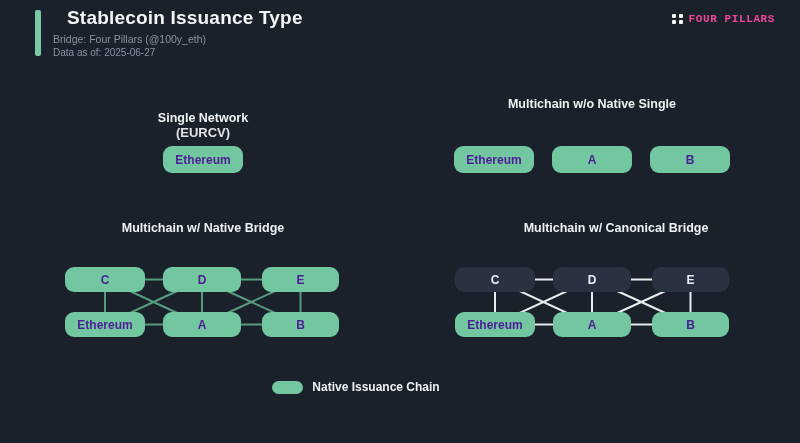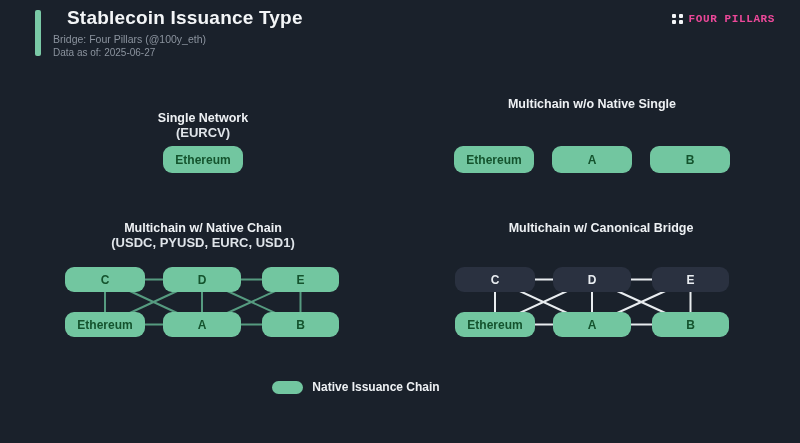--- a/index.html
+++ b/index.html
@@ -47,21 +47,21 @@
   
   .section-head { position: absolute; text-align: center; }
   .section-title { font-size: 12.5px; font-weight: bold; color: #eef1f4; line-height: 15px; }
   .section-sub   { font-size: 13px; font-weight: 600; color: #dfe4e9; line-height: 13px; }
 
   
   .pill {
     display: flex; align-items: center; justify-content: center;
     border-radius: 9px;
     font-size: 12px; font-weight: bold;
-    background: #72c6a0; color: #14532d;
+    background: #72c6a0; color: #4c1d95;
   }
   .pill.dark { background: #2a3140; color: #e9edf1; }
 
   .pill-row { position: absolute; display: flex; }
   .row-single { left: 103px; top: 146px; width: 200px; justify-content: center; }
   .row-trio { left: 442px; top: 146px; width: 300px; justify-content: center; gap: 18px; }
   .row-single .pill, .row-trio .pill { width: 80px; height: 27px; }
 
   
   .diagram { position: absolute; width: 296px; height: 86px; }
@@ -113,22 +113,21 @@
 <div class="section-head" style="left:442px; top:97px; width:300px;">
   <div class="section-title">Multichain w/o Native Single</div>
 </div>
 <div class="pill-row row-trio">
   <div class="pill">Ethereum</div>
   <div class="pill">A</div>
   <div class="pill">B</div>
 </div>
 
 <div class="section-head" style="left:55px; top:221px; width:296px;">
-  <div class="section-title">Multichain w/ Native Chain</div>
-  <div class="section-sub">(USDC, PYUSD, EURC, USD1)</div>
+  <div class="section-title">Multichain w/ Native Bridge</div>
 </div>
 <div class="diagram" style="left:55px; top:258px;">
   <svg width="296" height="86" viewBox="0 0 296 86">
     <g stroke="#569b80" stroke-width="2">
       <line x1="50" y1="21.5" x2="147" y2="21.5"></line>
       <line x1="147" y1="21.5" x2="245.5" y2="21.5"></line>
       <line x1="50" y1="66.5" x2="147" y2="66.5"></line>
       <line x1="147" y1="66.5" x2="245.5" y2="66.5"></line>
       <line x1="50" y1="21.5" x2="50" y2="66.5"></line>
       <line x1="147" y1="21.5" x2="147" y2="66.5"></line>
@@ -140,21 +139,21 @@
     </g>
   </svg>
   <div class="pill n-c">C</div>
   <div class="pill n-d">D</div>
   <div class="pill n-e">E</div>
   <div class="pill n-eth">Ethereum</div>
   <div class="pill n-a">A</div>
   <div class="pill n-b">B</div>
 </div>
 
-<div class="section-head" style="left:453px; top:221px; width:296px;">
+<div class="section-head" style="left:468px; top:221px; width:296px;">
   <div class="section-title">Multichain w/ Canonical Bridge</div>
 </div>
 <div class="diagram" style="left:445px; top:258px;">
   <svg width="296" height="86" viewBox="0 0 296 86">
     <g stroke="#e8ecef" stroke-width="2">
       <line x1="50" y1="21.5" x2="147" y2="21.5"></line>
       <line x1="147" y1="21.5" x2="245.5" y2="21.5"></line>
       <line x1="50" y1="66.5" x2="147" y2="66.5"></line>
       <line x1="147" y1="66.5" x2="245.5" y2="66.5"></line>
       <line x1="50" y1="21.5" x2="50" y2="66.5"></line>

